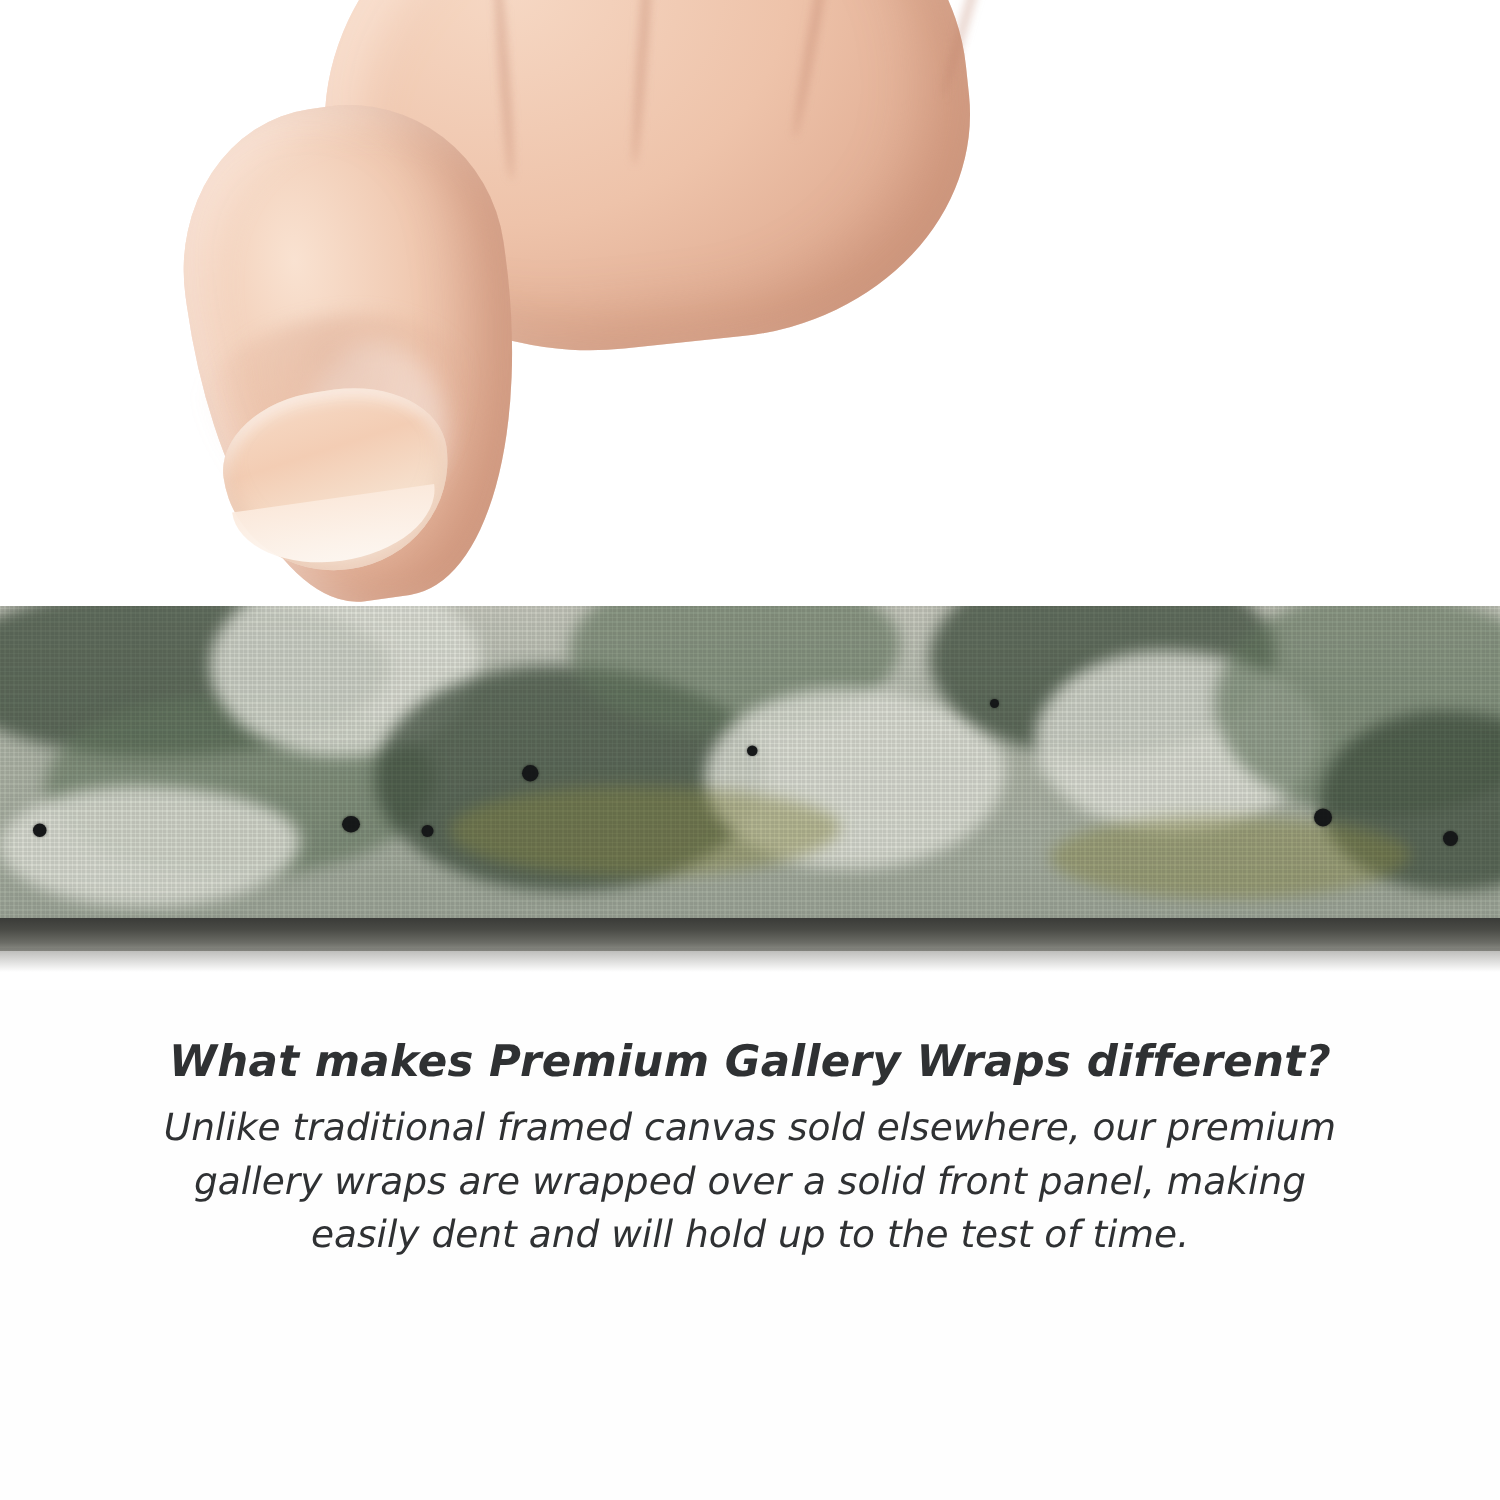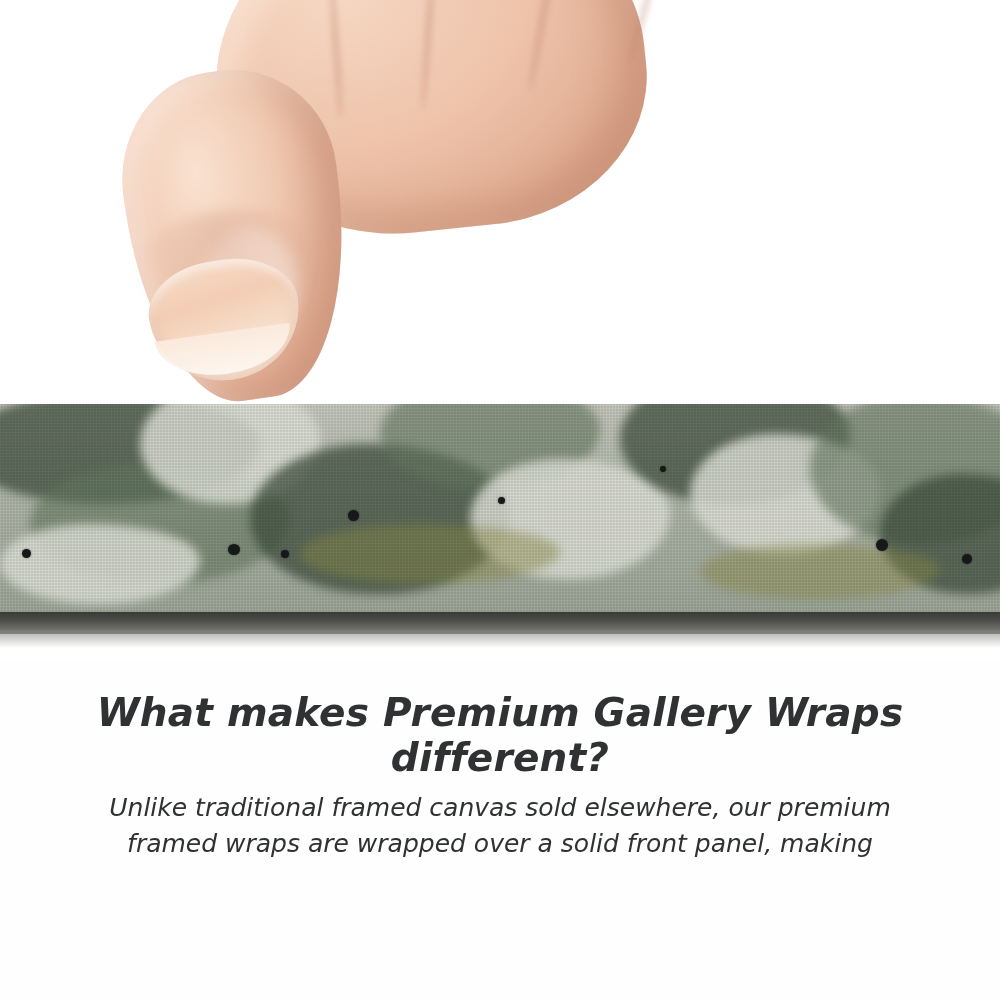--- a/index.html
+++ b/index.html
@@ -180,21 +180,21 @@
     left: 0;
     top: 690px;
     width: 1000px;
     text-align: center;
     color: #2f3133;
     font-family: "DejaVu Sans", sans-serif;
     font-style: italic;
   }
   .caption h2 {
     margin: 0 0 10px 0;
-    font-size: 39px;
+    font-size: 29px;
     font-weight: 700;
     letter-spacing: 0.2px;
   }
   .caption p {
     margin: 0;
     font-size: 25px;
     line-height: 1.42;
     font-weight: 400;
   }
   .caption .line { display: block; text-align: center; }
@@ -251,17 +251,18 @@
     </div>
 
     <div class="strip-edge"></div>
     <div class="strip-shadow"></div>
   </div>
 
   <div class="caption">
     <h2>What makes Premium Gallery Wraps different?</h2>
     <p>
       <span class="line">Unlike traditional framed canvas sold elsewhere, our premium</span>
-      <span class="line">framed wraps are wrapped over a solid front panel, making</span>
+      <span class="line">gallery wraps are wrapped over a solid front panel, making</span>
+      <span class="line">easily dent and will hold up to the test of time.</span>
     </p>
   </div>
 
 </div>
 
 </body></html>

